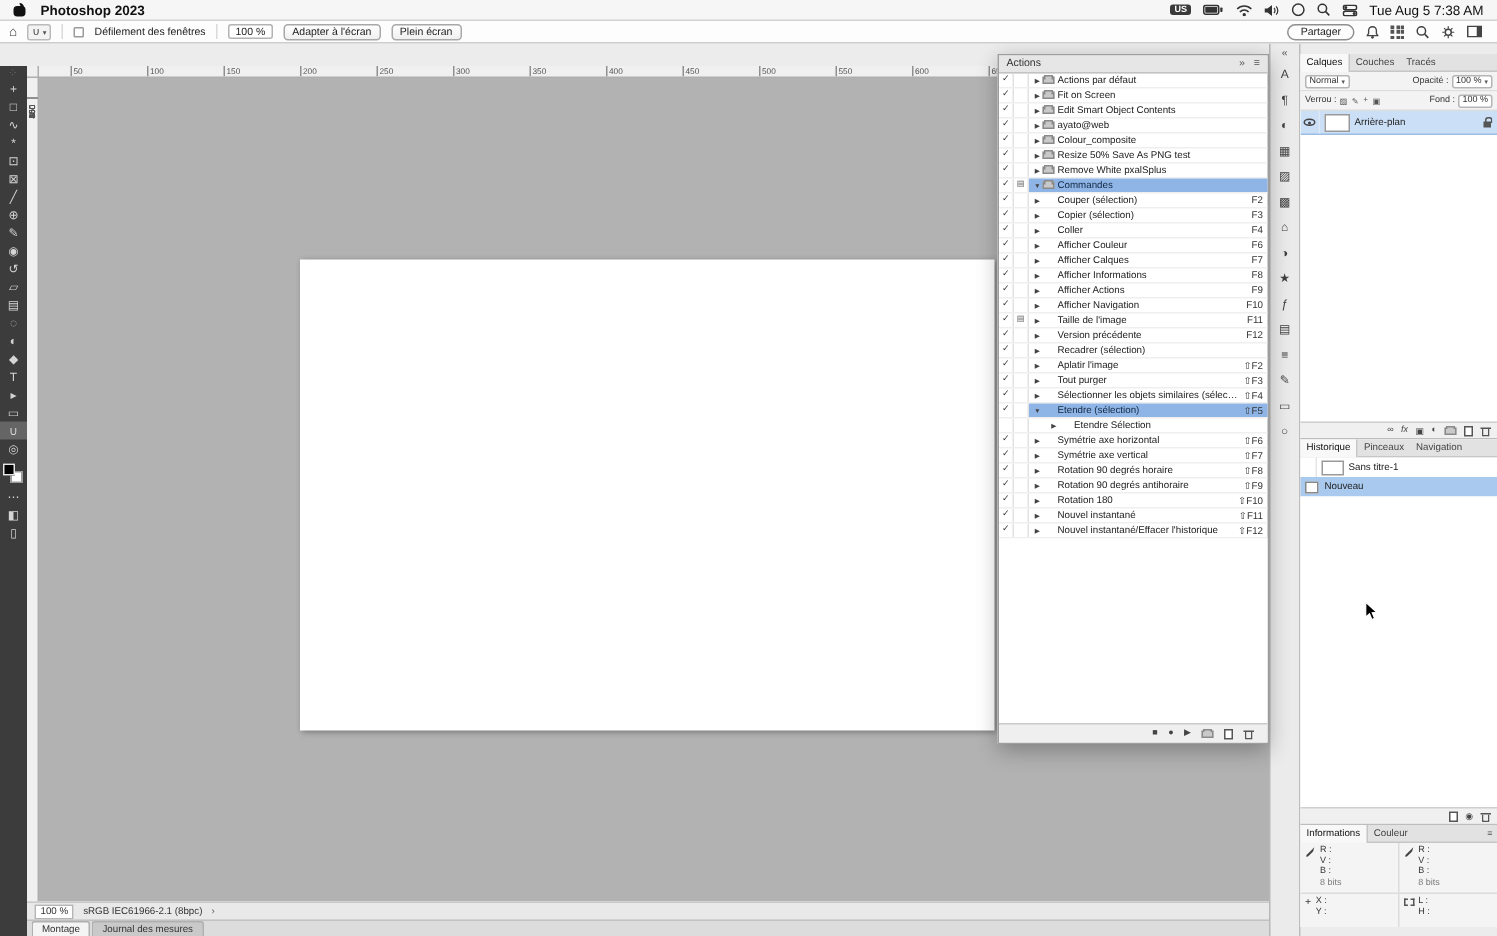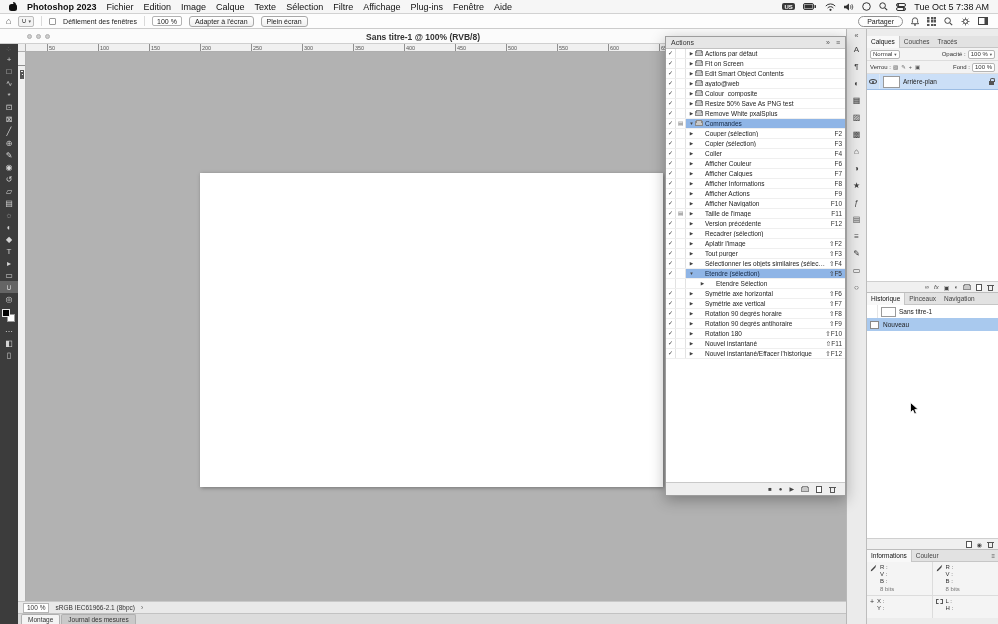--- a/index.html
+++ b/index.html
@@ -160,33 +160,20 @@
   #cursor{position:absolute;left:910px;top:401px;z-index:99}
 </style>
 </head>
 <body>
 
 <div id="screen">
 
   <div id="menubar">
     <span class="apple-ic"></span>
     <span class="app">Photoshop 2023</span>
-    <span id="mb-menus">
-        <span class="mb-item">Fichier</span>
-        <span class="mb-item">Edition</span>
-        <span class="mb-item">Image</span>
-        <span class="mb-item">Calque</span>
-        <span class="mb-item">Texte</span>
-        <span class="mb-item">Sélection</span>
-        <span class="mb-item">Filtre</span>
-        <span class="mb-item">Affichage</span>
-        <span class="mb-item">Plug-ins</span>
-        <span class="mb-item">Fenêtre</span>
-        <span class="mb-item">Aide</span>
-      </span>
     <span id="mb-right">
       <span class="kbd-badge">US</span>
       <span>
           <svg width="14" height="7">
             <rect x="0.5" y="0.5" width="10" height="6" rx="1.5" fill="none" stroke="#333"></rect>
             <rect x="1.5" y="1.5" width="8" height="4" rx="0.5" fill="#333"></rect>
             <rect x="11.5" y="2" width="1.5" height="3" rx="0.5" fill="#333"></rect>
           </svg>
         </span>
       <span>
@@ -214,21 +201,21 @@
           </svg>
         </span>
       <span>
           <svg width="10" height="8" viewBox="0 0 10 8">
             <rect x="0.5" y="0.5" width="9" height="3" rx="1.5" fill="none" stroke="#333"></rect>
             <circle cx="2.2" cy="2" r="1" fill="#333"></circle>
             <rect x="0.5" y="4.5" width="9" height="3" rx="1.5" fill="none" stroke="#333"></rect>
             <circle cx="7.8" cy="6" r="1" fill="#333"></circle>
           </svg>
         </span>
-      <span id="clock">Tue Oct 5 7:38 AM</span>
+      <span id="clock">Tue Aug 5 7:38 AM</span>
     </span>
   </div>
 
   <div id="optionsbar">
     <span class="ob-home">⌂</span>
     <span class="ob-tool">
         <span class="tglyph">∪</span>
         <span style="font-size:5px;color:#555">▾</span>
       </span>
     <span class="ob-sep"></span>
@@ -261,28 +248,20 @@
         </span>
       <span>
           <svg width="10" height="8" viewBox="0 0 10 8">
             <rect x="0.5" y="0.5" width="9" height="7" fill="none" stroke="#444"></rect>
             <rect x="6.5" y="0.5" width="3" height="7" fill="#444"></rect>
           </svg>
         </span>
     </span>
   </div>
 
-  <div id="docbar">
-    <span class="dots">
-      <span class="dot"></span>
-      <span class="dot"></span>
-      <span class="dot"></span>
-    </span>
-    <div id="doc-title">Sans titre-1 @ 100% (RVB/8)</div>
-  </div>
 
   <div id="toolbar">
     <span class="grip">⁘</span>
     <span style="display:flex;flex-direction:column">
         <span class="tool">
           <span>+</span>
         </span>
         <span class="tool">
           <span>□</span>
         </span>

